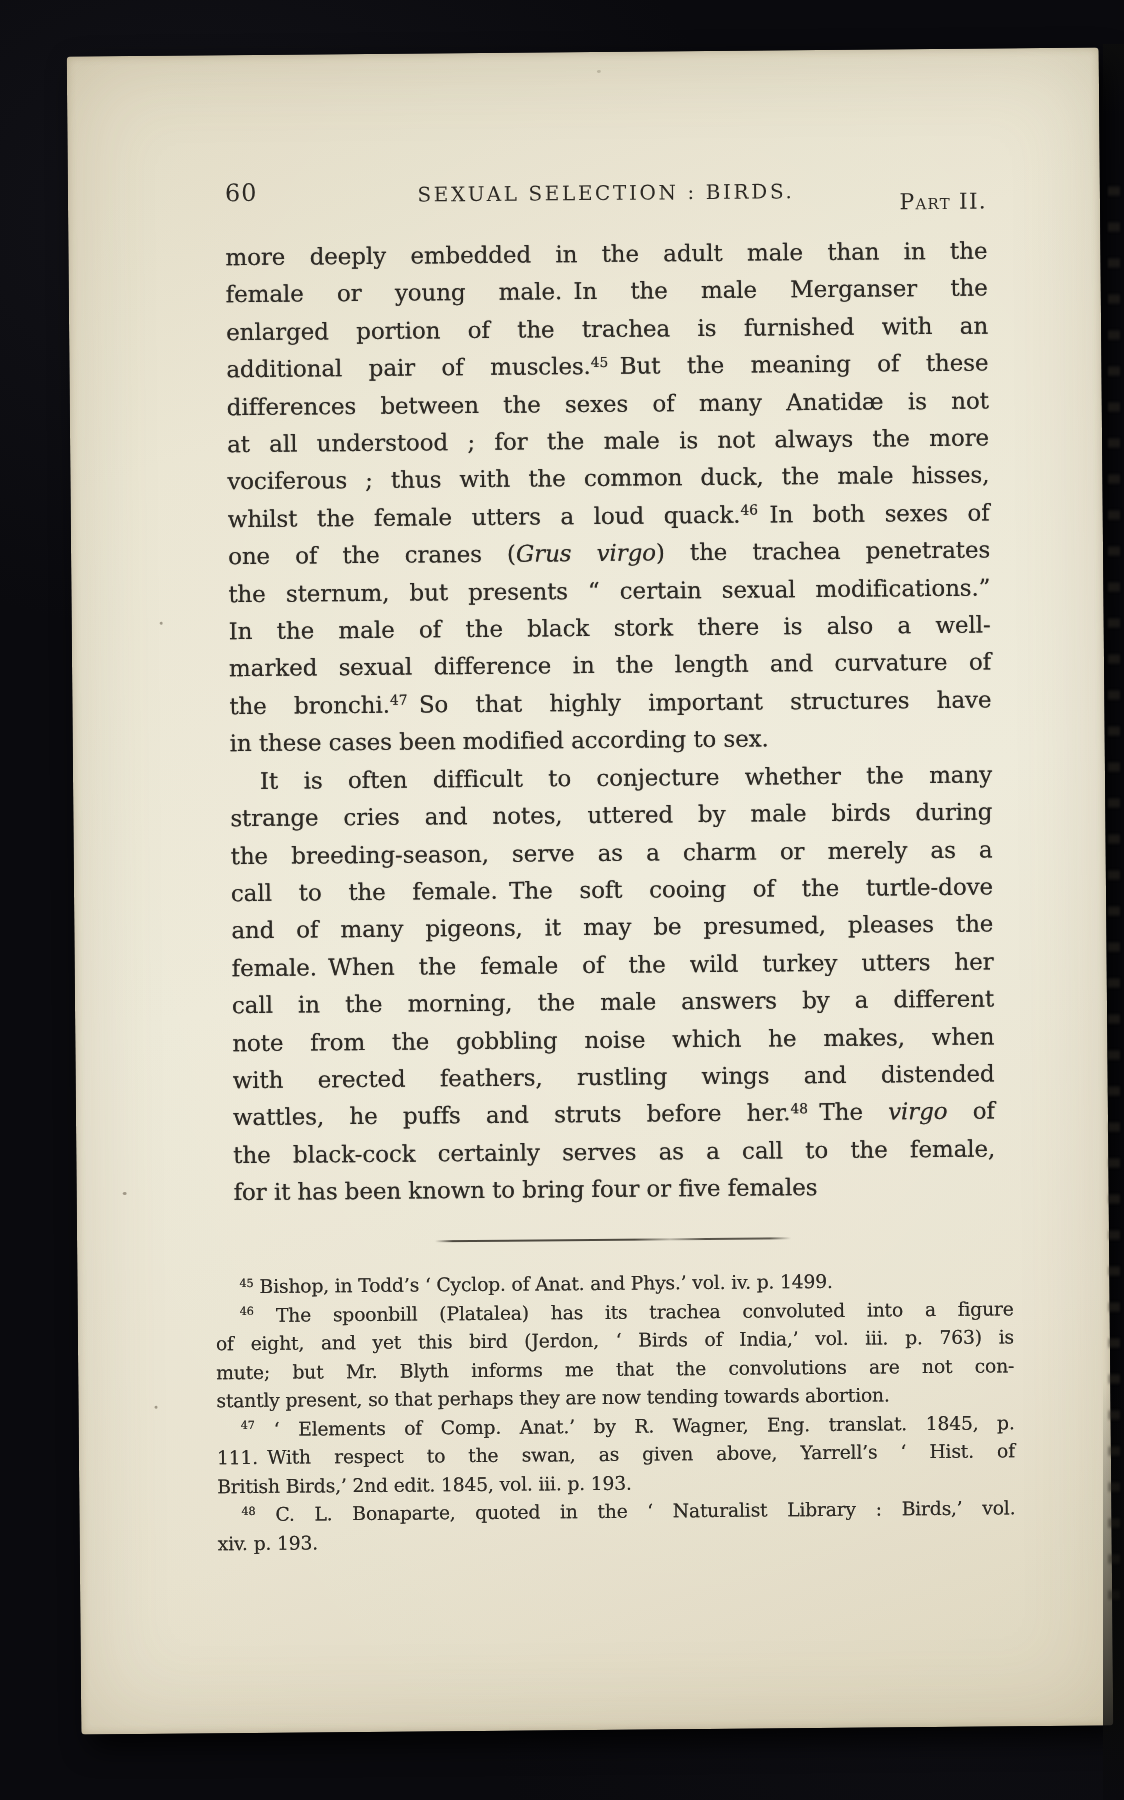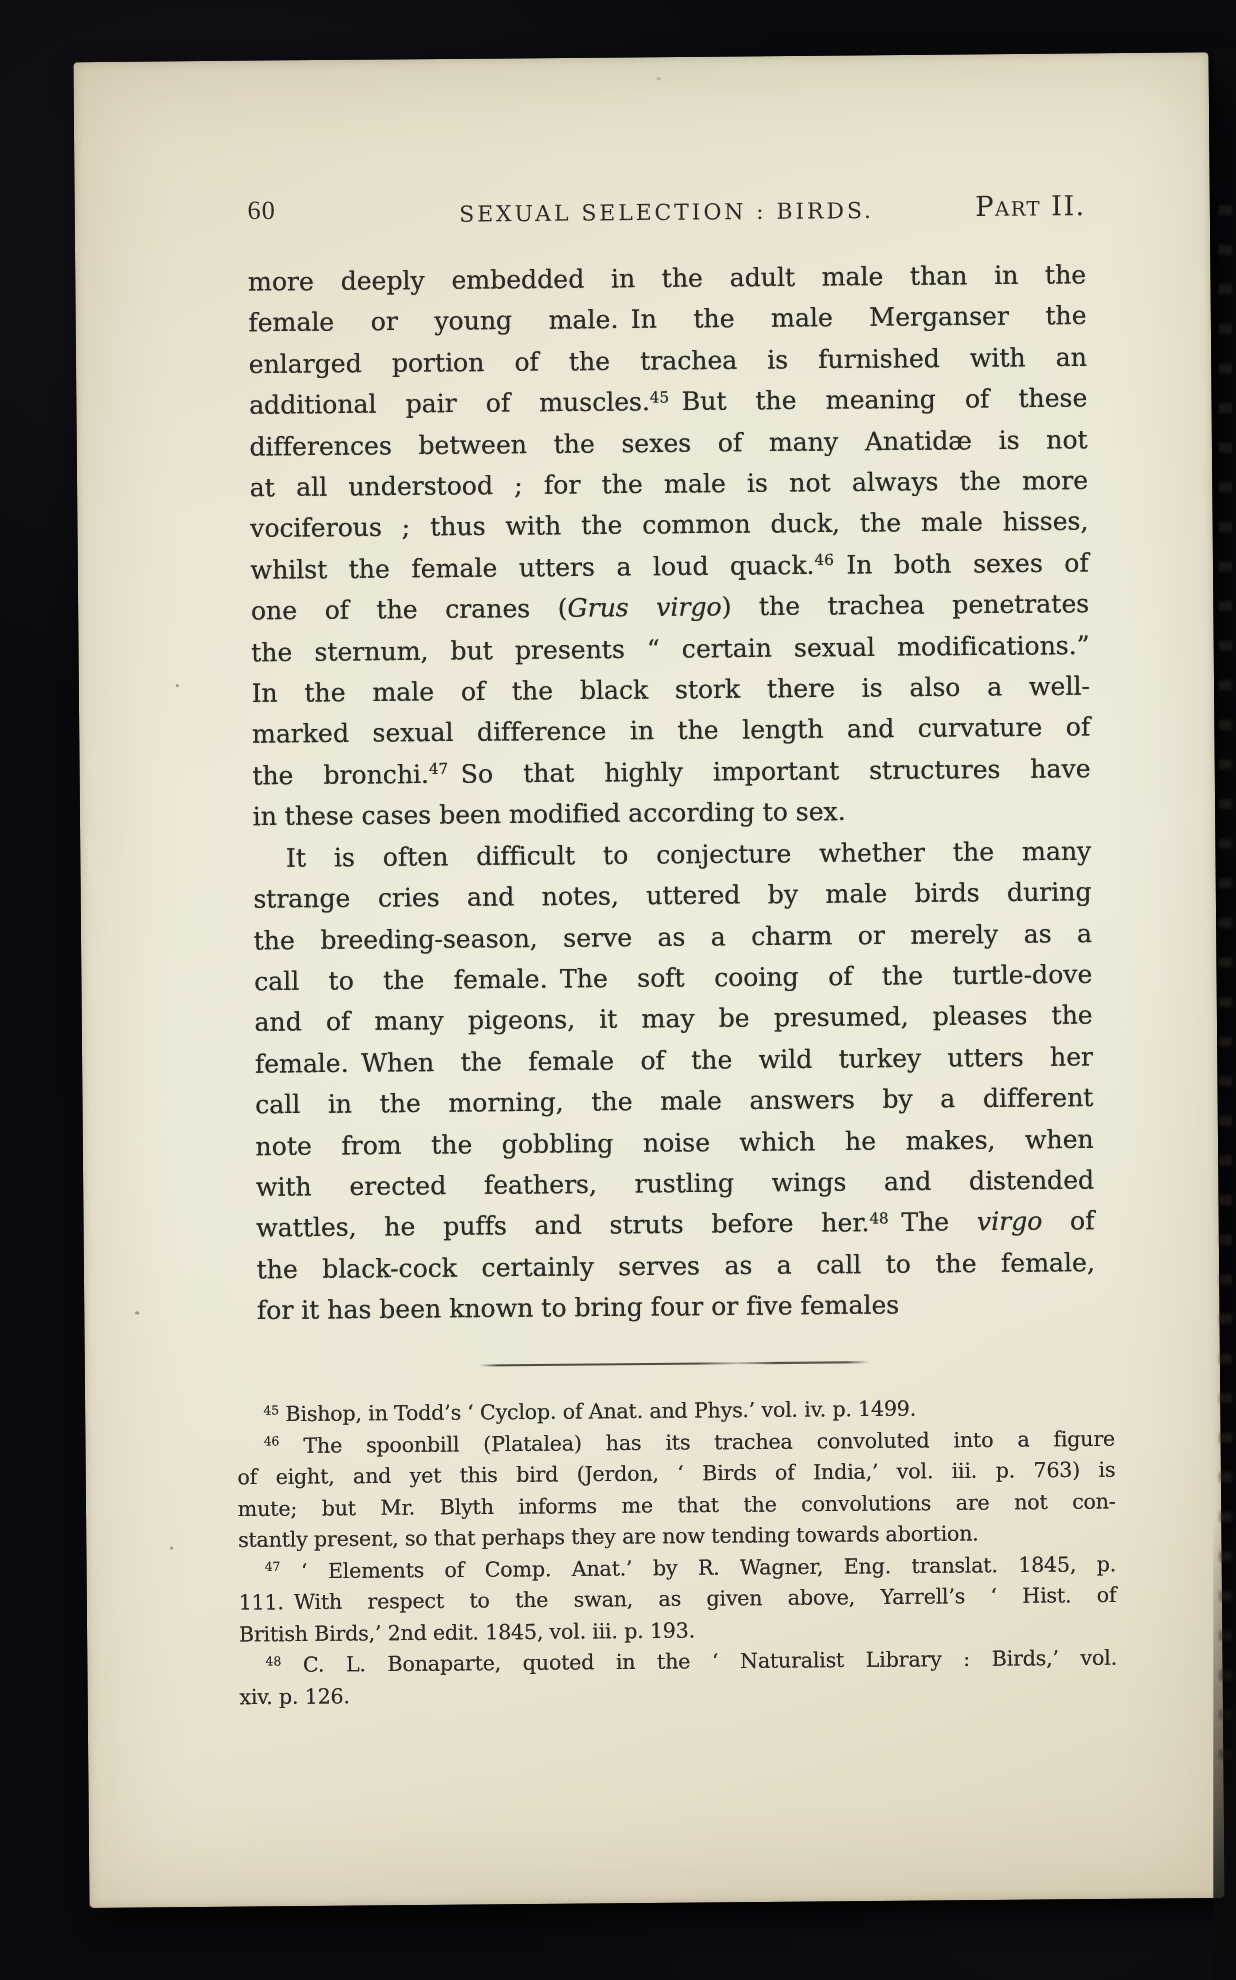--- a/index.html
+++ b/index.html
@@ -52,28 +52,28 @@
     width: 12px; height: 1430px;
     background: repeating-linear-gradient(to bottom,
       rgba(55,50,40,0) 0px, rgba(55,50,40,0) 11px,
       rgba(55,50,40,.40) 14px, rgba(55,50,40,.40) 20px,
       rgba(55,50,40,0) 23px, rgba(55,50,40,0) 36px);
     filter: blur(1.1px);
   }
 
   
   .header-row { position: absolute; left: 157px; top: 124px; width: 762px; height: 36px; }
-  .page-number { position: absolute; left: 0; top: 0; font-size: 24px; letter-spacing: 1px; font-family: Liberation Serif, serif; }
+  .page-number { position: absolute; left: 0; top: 0; font-size: 24px; letter-spacing: 1px; }
   .running-title {
     position: absolute; left: 0; right: 0; top: 5px;
     text-align: center; font-size: 20px; letter-spacing: 2.6px;
   }
   .part-label {
-    position: absolute; right: 0; top: 0;
-    font-size: 25px; font-variant: small-caps; letter-spacing: 1.2px;
+    position: absolute; right: 0; top: 16px;
+    font-size: 22px; font-variant: small-caps; letter-spacing: 1.2px;
   }
 
   
   .body-block {
     position: absolute; left: 157px; top: 184px;
     width: 762px;
     font-size: 23px; line-height: 37.4px;
     letter-spacing: -0.1px;
     text-shadow: 0 0 0.7px rgba(45,42,37,.75);
   }
@@ -174,21 +174,21 @@
           <div class="tline"><span>mute; but Mr. Blyth informs me that the convolutions are not con-</span></div>
           <div class="tline last"><span>stantly present, so that perhaps they are now tending towards abortion.</span></div>
         </div>
         <div class="footnote">
           <div class="tline indent"><sup>47</sup><span> ‘ Elements of Comp. Anat.’ by R. Wagner, Eng. translat. 1845, p.</span></div>
           <div class="tline"><span>111. With respect to the swan, as given above, Yarrell’s ‘ Hist. of</span></div>
           <div class="tline last"><span>British Birds,’ 2nd edit. 1845, vol. iii. p. 193.</span></div>
         </div>
         <div class="footnote">
           <div class="tline indent"><sup>48</sup><span> C. L. Bonaparte, quoted in the ‘ Naturalist Library : Birds,’ vol.</span></div>
-          <div class="tline last"><span>xiv. p. 126.</span></div>
+          <div class="tline last"><span>xiv. p. 193.</span></div>
         </div>
       </div>
 
     <div class="speck s1"></div>
     <div class="speck s2"></div>
     <div class="speck s3"></div>
     <div class="speck s4"></div>
   </div>
 
   <div class="next-page-edge">

